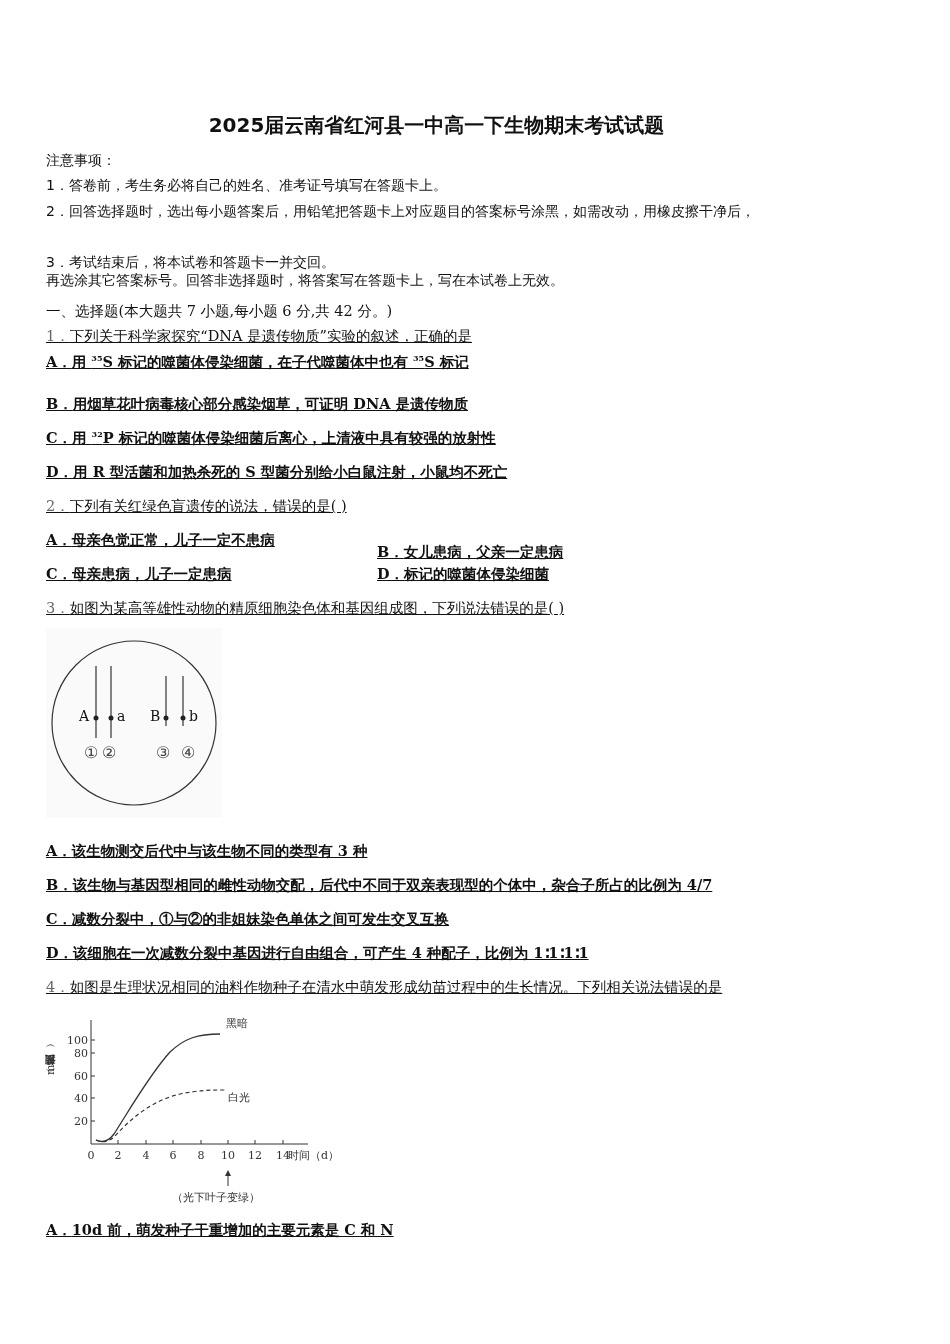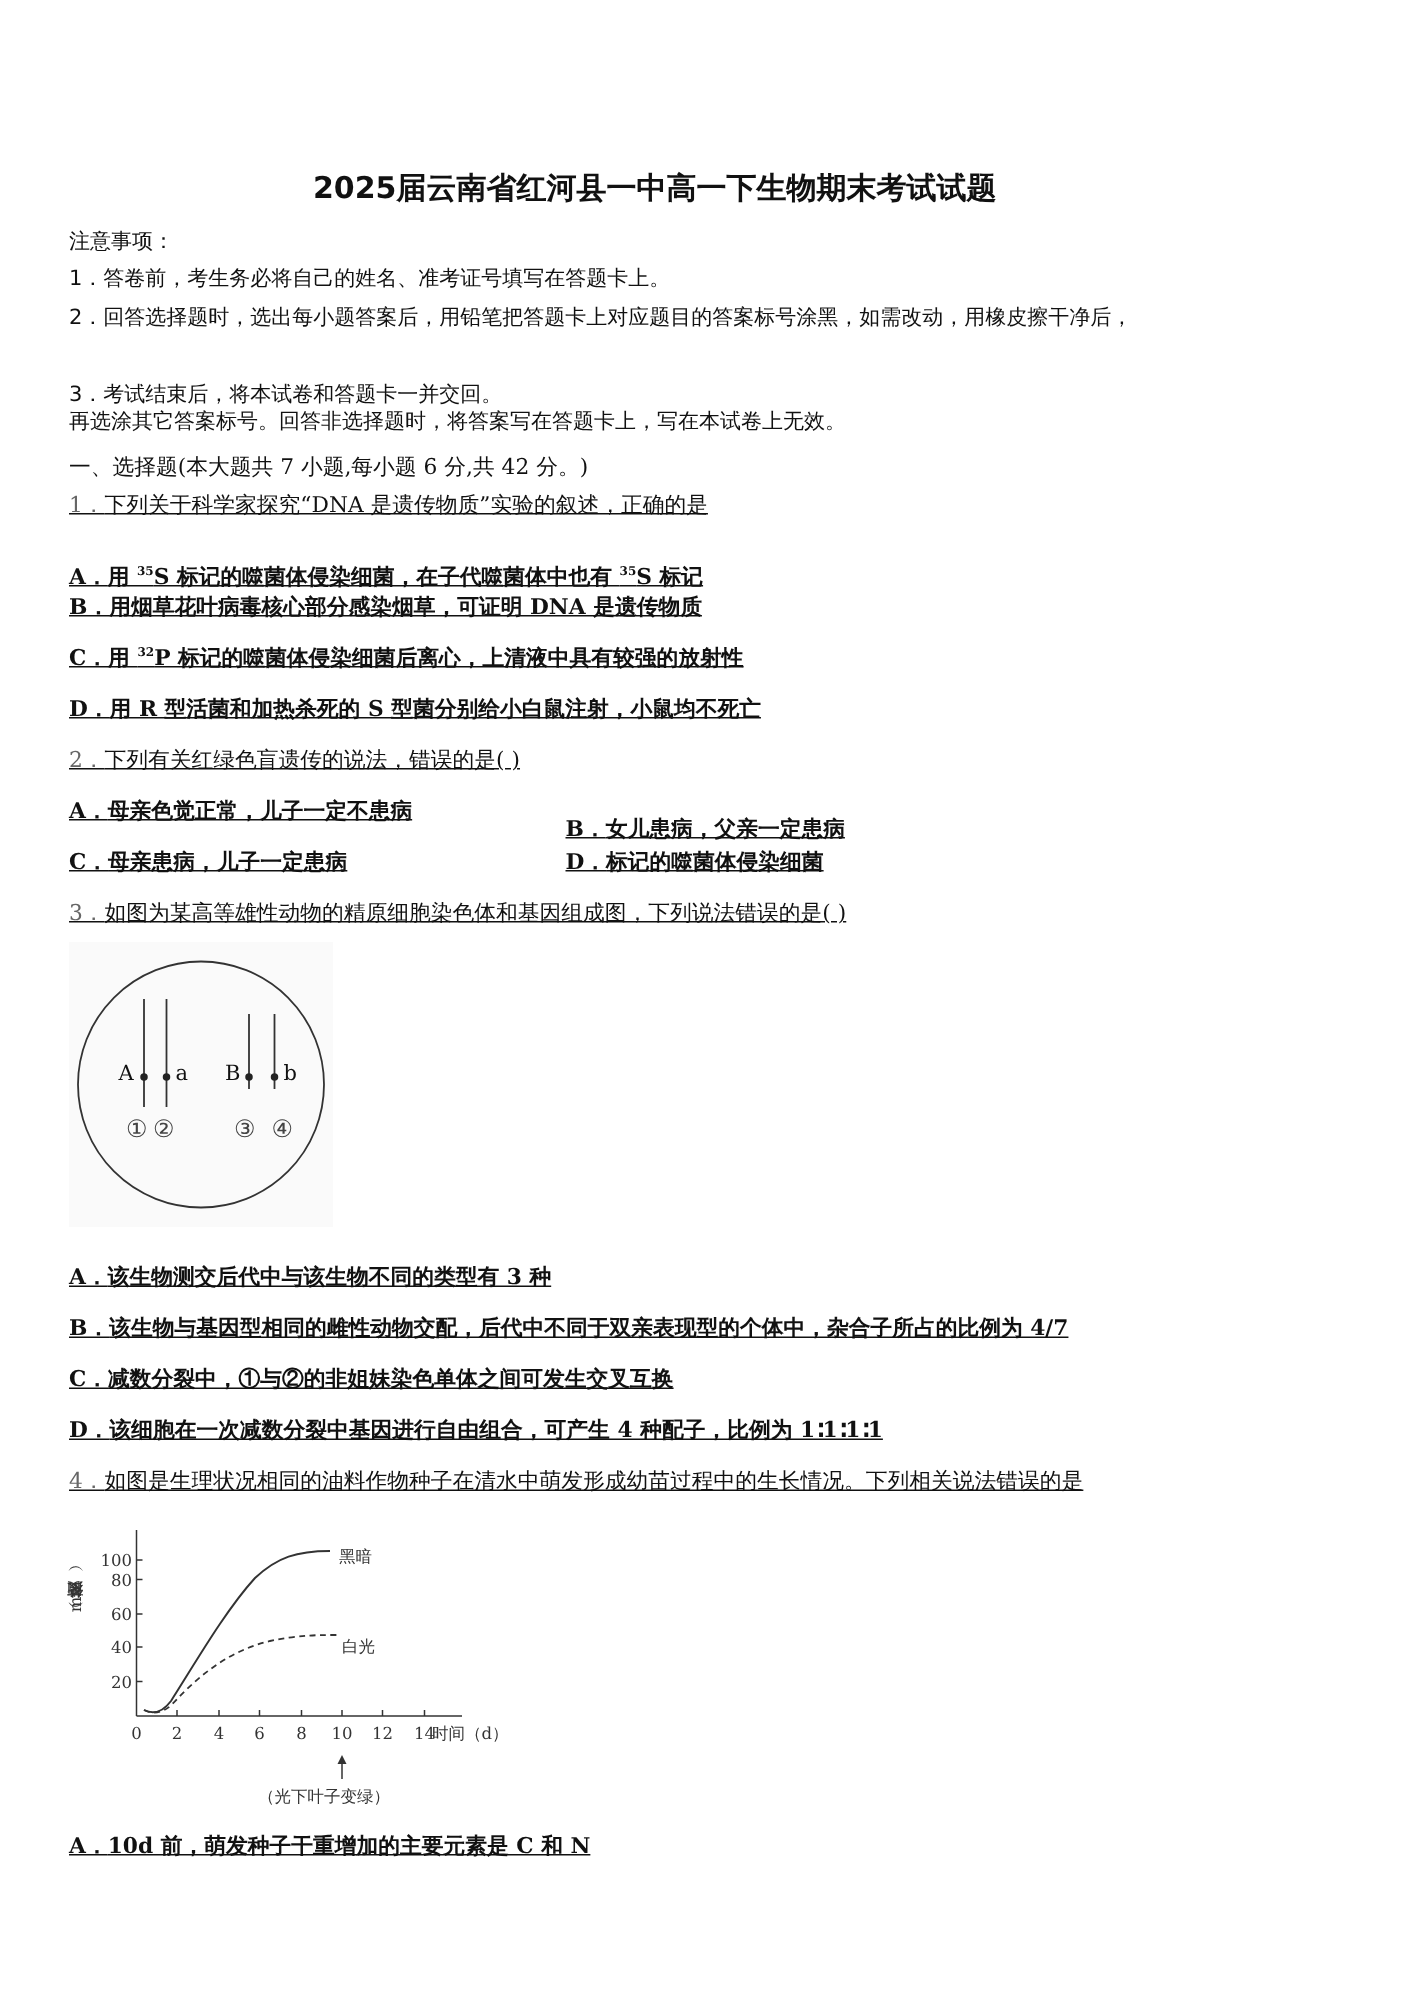--- a/index.html
+++ b/index.html
@@ -27,21 +27,21 @@
 <div class="line notice" style="top:177px;">1．答卷前，考生务必将自己的姓名、准考证号填写在答题卡上。</div>
 <div class="line notice" style="top:203px;">2．回答选择题时，选出每小题答案后，用铅笔把答题卡上对应题目的答案标号涂黑，如需改动，用橡皮擦干净后，</div>
 <div class="line notice" style="top:228px;margin-top:44px;">再选涂其它答案标号。回答非选择题时，将答案写在答题卡上，写在本试卷上无效。</div>
 <div class="line notice" style="top:254px;">3．考试结束后，将本试卷和答题卡一并交回。</div>
 
 <div class="line" style="top:302px;">一、选择题(本大题共 7 小题,每小题 6 分,共 42 分。)</div>
 
 <div class="line q" style="top:327px;">
   <span class="qnum">1．</span><span>下列关于科学家探究“DNA 是遗传物质”实验的叙述，正确的是</span>
 </div>
-<div class="line q opt" style="top:375px;">
+<div class="line q opt" style="top:353px;">
   <span>A．</span><span>用 </span><sup>35</sup><span>S 标记的噬菌体侵染细菌，在子代噬菌体中也有 </span><sup>35</sup><span>S 标记</span>
 </div>
 <div class="line q opt" style="top:395px;">
   <span>B．</span><span>用烟草花叶病毒核心部分感染烟草，可证明 DNA 是遗传物质</span>
 </div>
 <div class="line q opt" style="top:429px;">
   <span>C．</span><span>用 </span><sup>32</sup><span>P 标记的噬菌体侵染细菌后离心，上清液中具有较强的放射性</span>
 </div>
 <div class="line q opt" style="top:463px;">
   <span>D．</span><span>用 R 型活菌和加热杀死的 S 型菌分别给小白鼠注射，小鼠均不死亡</span>
@@ -143,20 +143,20 @@
       <text x="215" y="145">12</text>
         <text x="243" y="145">14</text>
     </g>
     <path d="M56,126 C62,129 68,128 74,120 C90,95 110,60 130,38 C145,24 158,20 180,20" fill="none" stroke="#333" stroke-width="1.3"></path>
     <path d="M56,126 C62,129 68,128 74,123 C95,100 115,86 140,80 C160,76 170,76 185,76" fill="none" stroke="#333" stroke-width="1.2" stroke-dasharray="4,3"></path>
     <line x1="188" y1="158" x2="188" y2="172" stroke="#333" stroke-width="1"></line>
     <polygon points="185,162 188,156 191,162" fill="#333"></polygon>
   </svg>
   <div style="position:absolute;left:4px;top:40px;font-size:11px;writing-mode:vertical-rl;transform:rotate(180deg);color:#333;">幼苗长度（mm）</div>
   <div style="position:absolute;left:248px;top:134px;font-size:11px;color:#333;">时间（d）</div>
-  <div style="position:absolute;left:186px;top:16px;font-size:11px;color:#333;font-family:Liberation Mono, monospace;">黑暗</div>
+  <div style="position:absolute;left:186px;top:2px;font-size:11px;color:#333;font-family:Liberation Mono, monospace;">黑暗</div>
   <div style="position:absolute;left:188px;top:76px;font-size:11px;color:#333;">白光</div>
   <div style="position:absolute;left:132px;top:176px;font-size:11px;color:#333;">（光下叶子变绿）</div>
 </div>
 
 <div class="line q opt" style="top:1221px;">
   <span>A．</span><span>10d 前，萌发种子干重增加的主要元素是 C 和 N</span>
 </div>
 
 </body></html>

